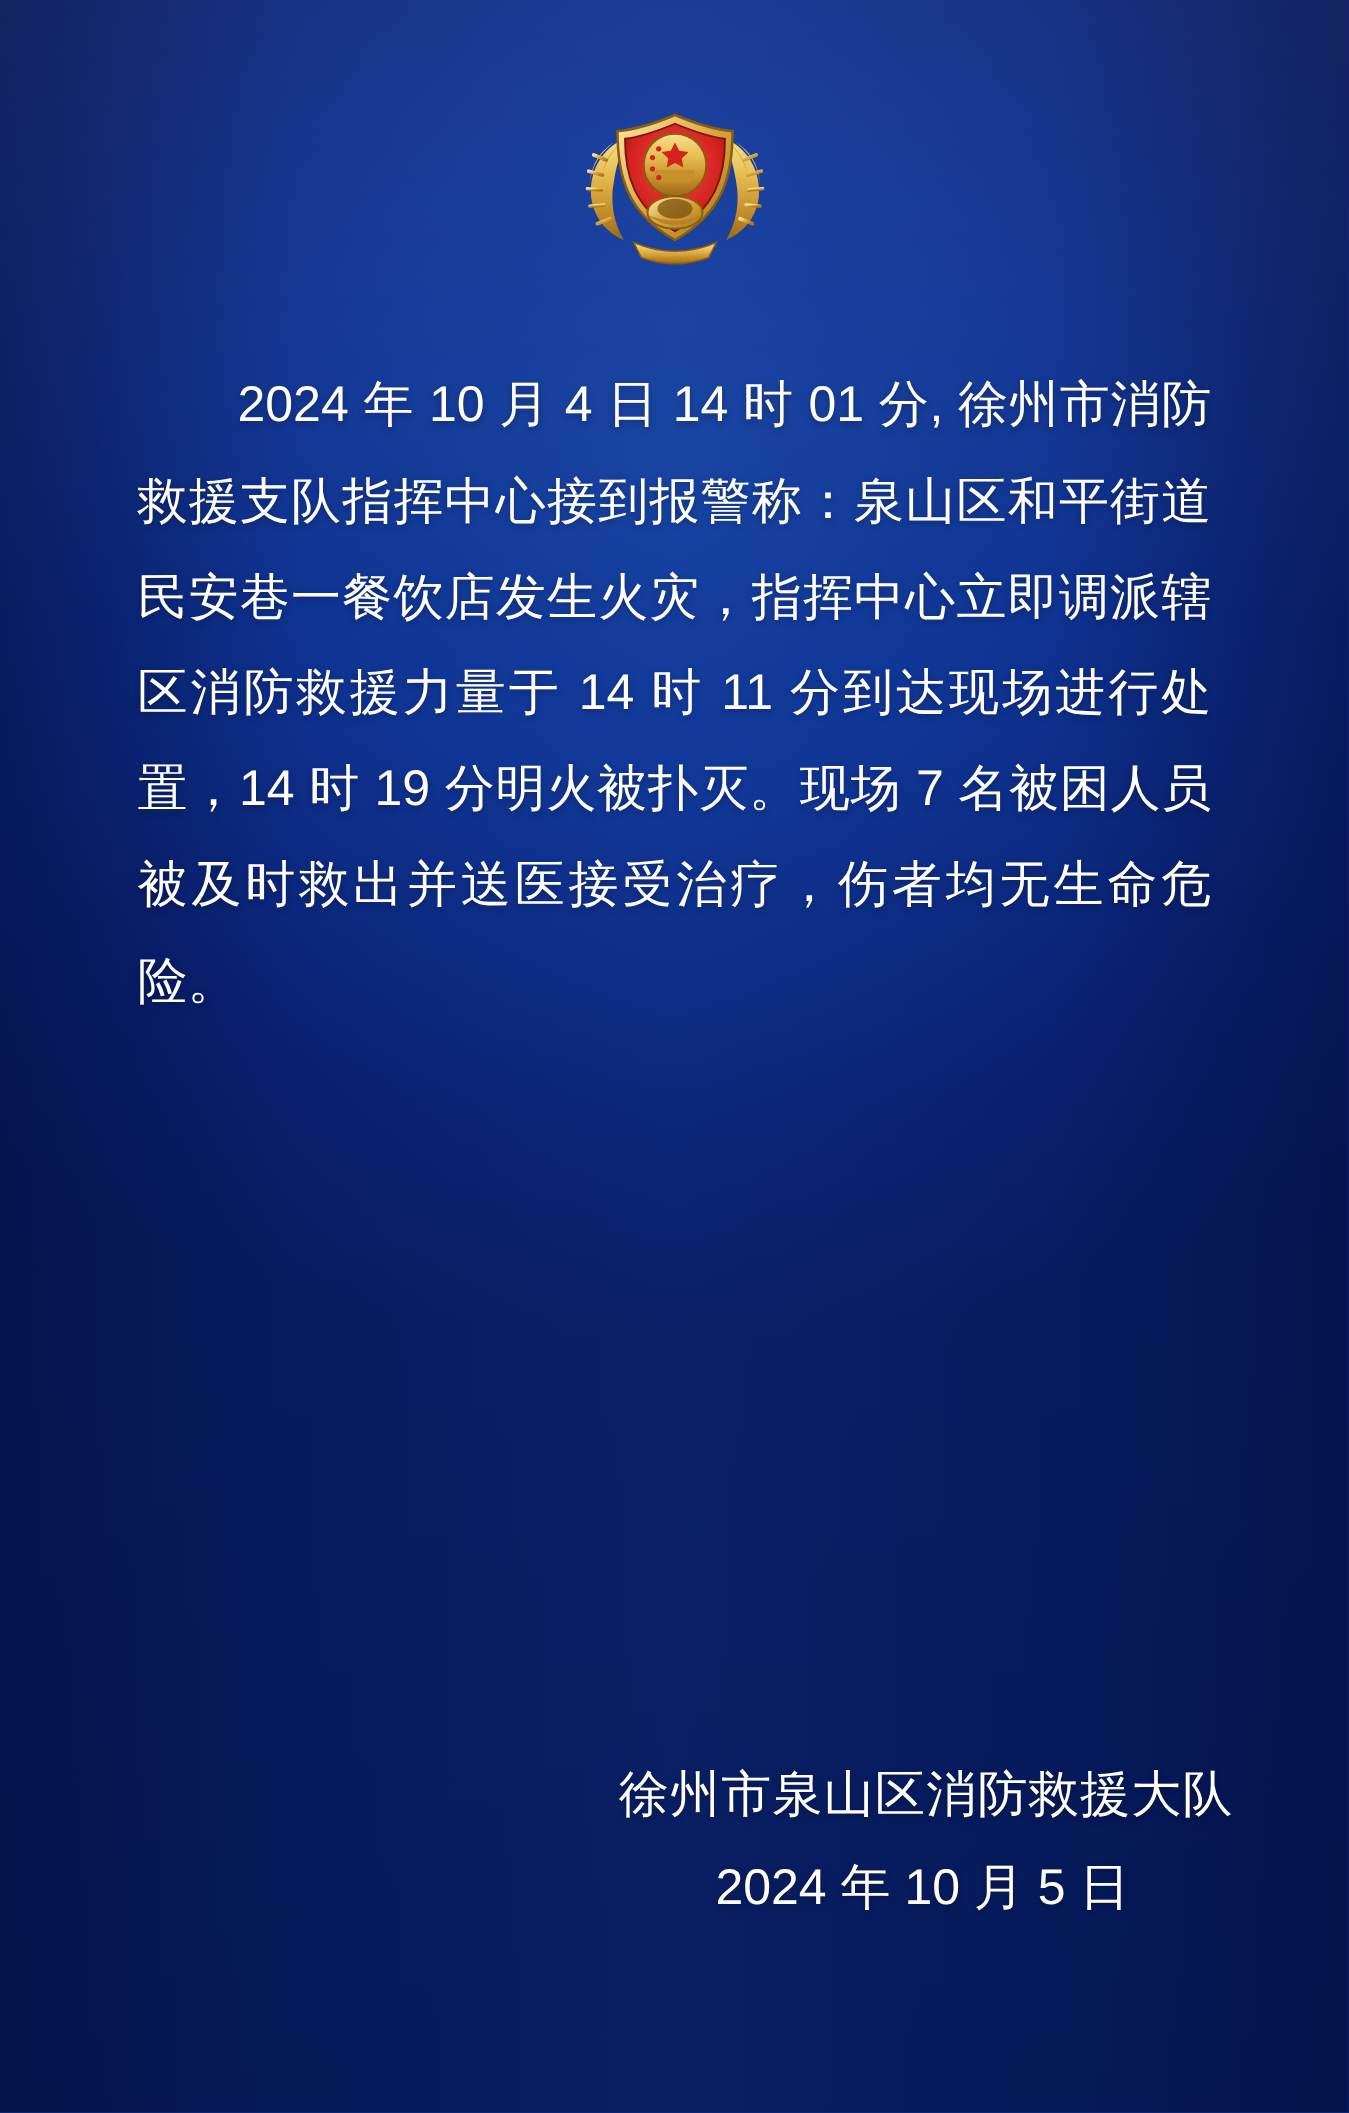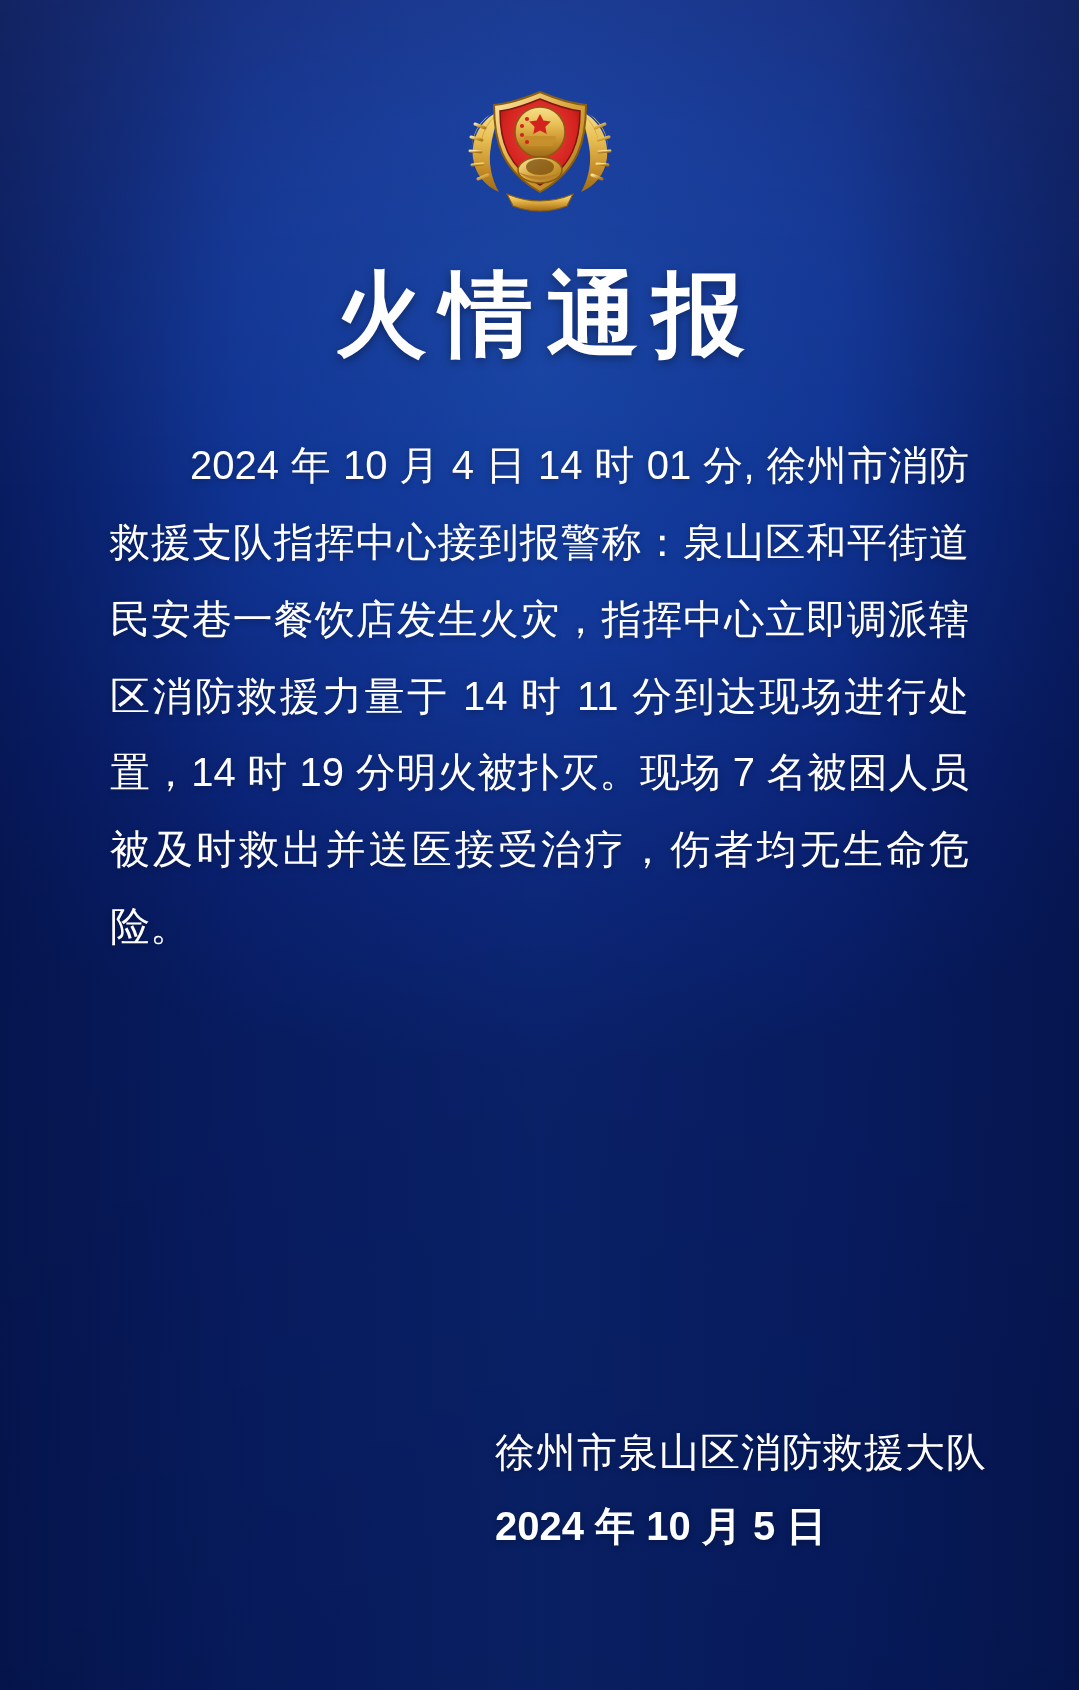--- a/index.html
+++ b/index.html
@@ -85,35 +85,35 @@
     text-indent: 80px;
     margin: 0 0 22px 0;
     text-shadow: 0 2px 6px rgba(0,0,0,0.28);
     font-weight: 500;
   }
 
   
   .signature {
     position: absolute;
     right: 92px;
-    bottom: 132px;
-    text-align: left;
+    bottom: 148px;
+    text-align: center;
     color: #ffffff;
     text-shadow: 0 2px 6px rgba(0,0,0,0.28);
   }
   .sig-org {
     font-size: 40px;
     line-height: 1.6;
     font-weight: 500;
     letter-spacing: 1px;
   }
   .sig-date {
     font-size: 40px;
     line-height: 1.6;
-    font-weight: 700;
+    font-weight: 400;
     margin-top: 10px;
     padding-right: 6px;
   }
 </style>
 </head>
 <body>
 
 <div class="poster">
   <div class="content">
 
@@ -182,21 +182,20 @@
             <ellipse cx="85" cy="96" rx="22" ry="13" fill="url(#goldG2)" stroke="#8a5d12" stroke-width="1.5"></ellipse>
             <ellipse cx="85" cy="93" rx="14" ry="8" fill="#7a4f10" opacity="0.75"></ellipse>
             <path d="M63 98 q22 16 44 0 q-22 9 -44 0 Z" fill="#b9822a"></path>
           </g>
 
           <path d="M52 120 q33 14 66 0 l-6 12 q-27 10 -54 0 Z" fill="url(#goldG)" stroke="#8a5d12" stroke-width="1.2"></path>
         </svg>
       </div>
     </div>
 
-    <div class="title">火情通报</div>
 
     <div class="body-text">
       <p class="para">2024 年 10 月 4 日 14 时 01 分, 徐州市消防救援支队指挥中心接到报警称：泉山区和平街道民安巷一餐饮店发生火灾，指挥中心立即调派辖区消防救援力量于 14 时 11 分到达现场进行处置，14 时 19 分明火被扑灭。现场 7 名被困人员被及时救出并送医接受治疗，伤者均无生命危险。</p>
     </div>
 
     <div class="signature">
       <div class="sig-org">徐州市泉山区消防救援大队</div>
       <div class="sig-date">2024 年 10 月 5 日</div>
     </div>
 

